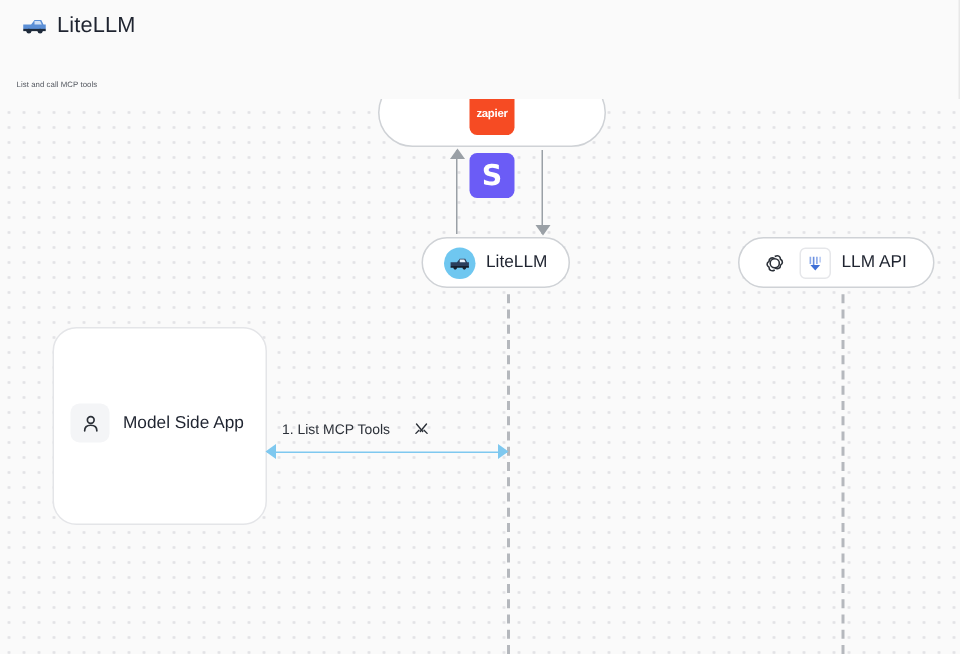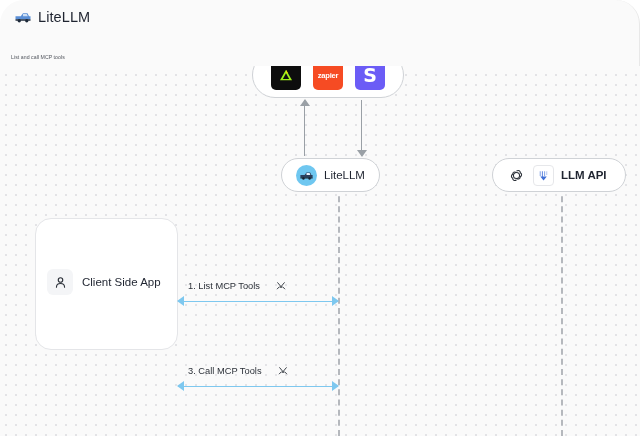--- a/index.html
+++ b/index.html
@@ -16,21 +16,20 @@
   }
 
   #app {
     position: relative;
     width: 640px;
     height: 436px;
     background: #fafafa;
     box-sizing: border-box;
     border-right: 1px solid #e8e8e8;
     border-bottom: 4px solid #a3a3a3;
-    border-radius: 24px;
   }
 
   
   .brand {
     position: absolute;
     left: 14px;
     top: 7px;
     display: flex;
     align-items: center;
     gap: 6px;
@@ -85,20 +84,21 @@
     width: 152px;
     height: 46px;
     box-sizing: border-box;
     border: 1.2px solid #cfd2d6;
     border-radius: 23px;
     background: #ffffff;
     display: flex;
     align-items: center;
     justify-content: center;
     gap: 12px;
+    flex-direction: column;
   }
   .tool-tile {
     width: 30px;
     height: 30px;
     border-radius: 5px;
     display: flex;
     align-items: center;
     justify-content: center;
     overflow: hidden;
     flex: none;
@@ -165,21 +165,21 @@
     align-items: center;
     gap: 7px;
     padding: 0 14px;
   }
   .node-label {
     font-size: 11.5px;
     color: #1f2430;
     white-space: nowrap;
   }
   .node-litellm { left: 281px; top: 92px; }
-  .node-llmapi  { left: 492px; top: 92px; padding-right: 18px; font-weight: bold; }
+  .node-llmapi  { left: 492px; top: 92px; padding-right: 18px; }
 
   .icon-circle {
     width: 21px;
     height: 21px;
     border-radius: 50%;
     background: #6fc7f0;
     display: flex;
     align-items: center;
     justify-content: center;
     flex: none;
@@ -356,49 +356,35 @@
     </div>
 
     <div class="client-box">
       <div class="client-inner">
         <span class="client-icon">
           <svg width="15" height="15" viewBox="0 0 24 24" fill="none" stroke="#2b3038" stroke-width="1.8" stroke-linecap="round">
             <circle cx="12" cy="8" r="3.6"></circle>
             <path d="M5.5 19.5 C5.5 15.6 8.4 13.6 12 13.6 C15.6 13.6 18.5 15.6 18.5 19.5"></path>
           </svg>
         </span>
-        <span class="client-label">Client Side App</span>
+        <span class="client-label">Model Side App</span>
       </div>
     </div>
 
     <div class="msg msg-blue msg1">
       <div class="msg-line"></div>
       <div class="arrow-head head-left"></div>
       <div class="arrow-head head-right"></div>
       <div class="msg-text">
         <span>1. List MCP Tools</span>
         <svg class="tool-glyph" viewBox="0 0 24 24" fill="none" stroke="#2b3038" stroke-width="2.2" stroke-linecap="round">
           <path d="M4 4 L14 16"></path>
             <path d="M20 4 L10 16"></path>
           <path d="M3 19 L8 14"></path>
             <path d="M21 19 L16 14"></path>
         </svg>
       </div>
     </div>
 
 
-    <div class="msg msg-blue msg3">
-      <div class="msg-line"></div>
-      <div class="arrow-head head-left"></div>
-      <div class="arrow-head head-right"></div>
-      <div class="msg-text">
-        <span>3. Call MCP Tools</span>
-        <svg class="tool-glyph" viewBox="0 0 24 24" fill="none" stroke="#2b3038" stroke-width="2.2" stroke-linecap="round">
-          <path d="M4 4 L14 16"></path>
-            <path d="M20 4 L10 16"></path>
-          <path d="M3 19 L8 14"></path>
-            <path d="M21 19 L16 14"></path>
-        </svg>
-      </div>
-    </div>
 
   </div>
 </div>
 
 </body></html>

